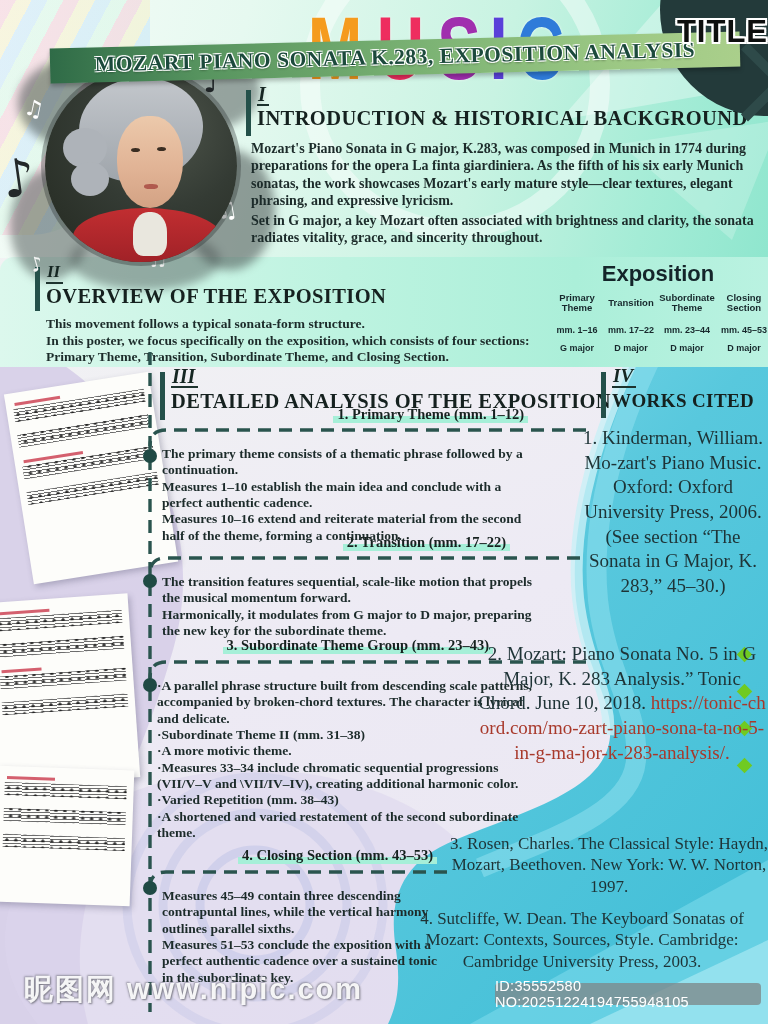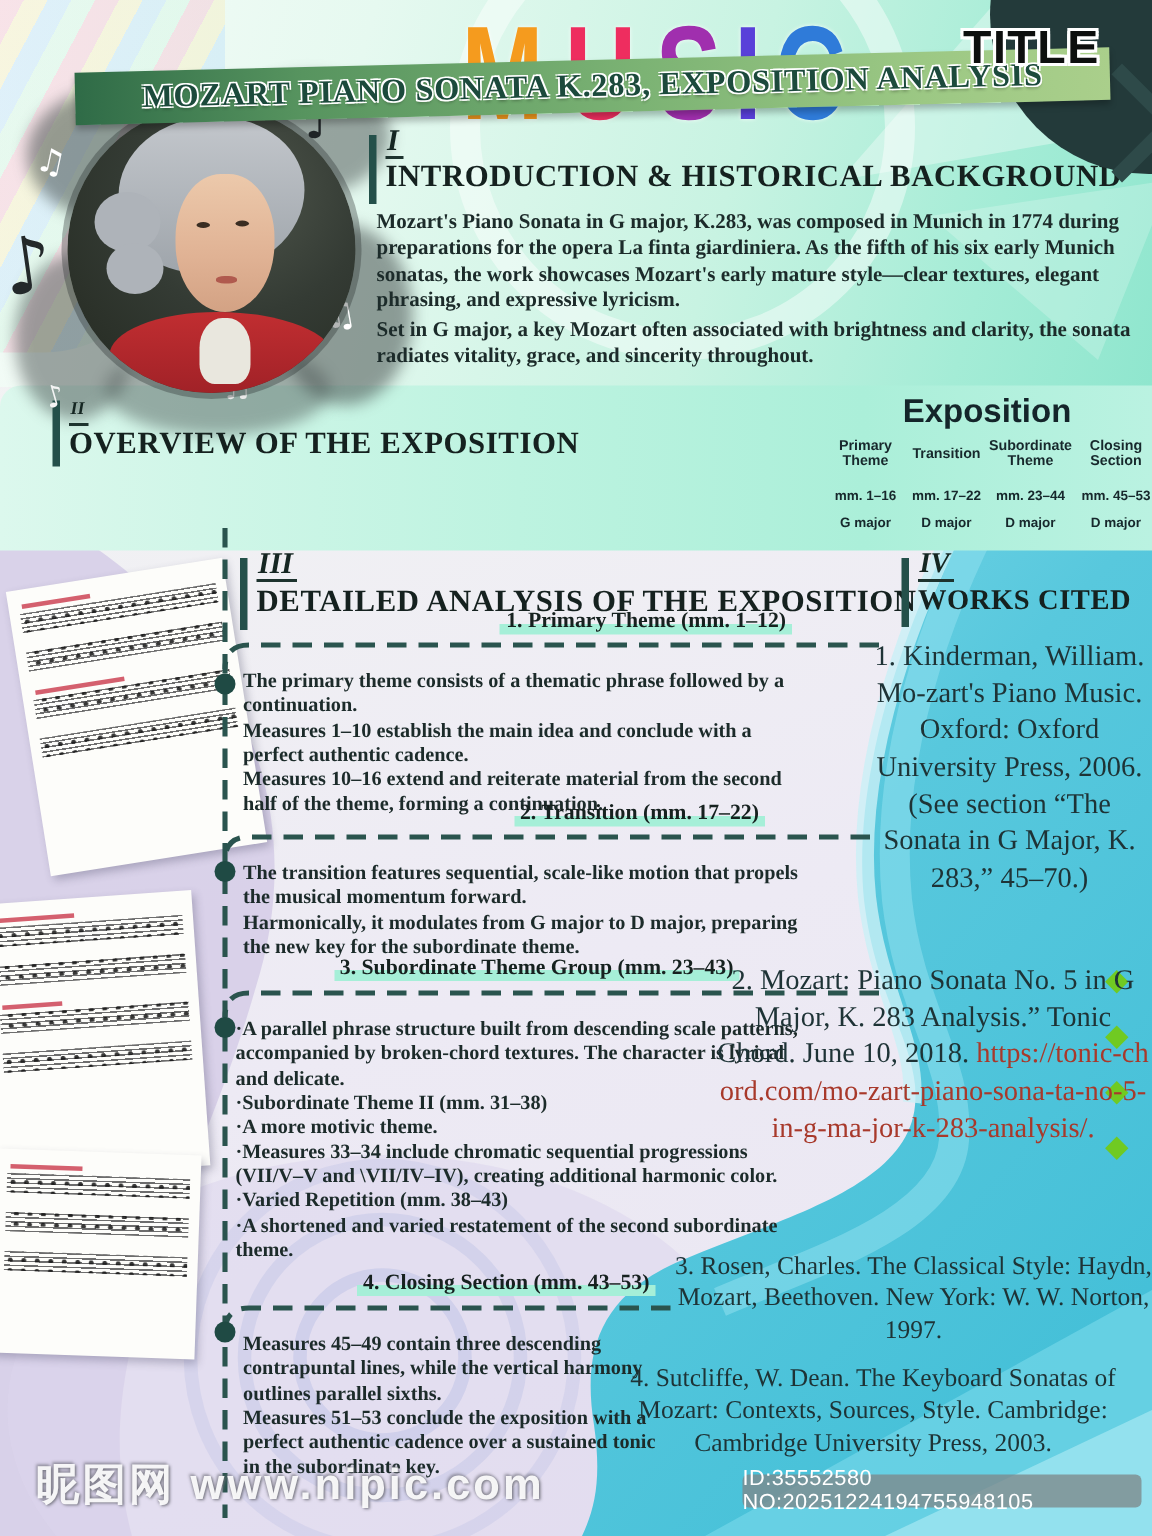--- a/index.html
+++ b/index.html
@@ -23,21 +23,21 @@
   svg.layer{left:0;top:0;width:768px;height:1024px;pointer-events:none;}
 
   
   .music-word{left:300px;top:0px;height:96px;display:flex;z-index:6;
     font-family:"Liberation Sans","DejaVu Sans",sans-serif;font-weight:bold;font-size:84px;line-height:92px;letter-spacing:0;}
   .music-word span{display:inline-block;transform:scale(.78,1.06);transform-origin:top center;
     text-shadow:0 0 3px rgba(255,255,255,.8);}
   .dark-circle{left:660px;top:-96px;width:212px;height:212px;border-radius:50%;background:#233a3a;z-index:5;}
   .dark-circle::after{content:"";position:absolute;left:60px;top:150px;width:46px;height:46px;
     border-right:10px solid #2e4a49;border-bottom:10px solid #2e4a49;transform:rotate(-45deg);}
-  .title-badge{left:642px;top:14px;width:126px;text-align:left;z-index:7;
+  .title-badge{left:642px;top:14px;width:126px;text-align:right;z-index:7;
     font-family:"Liberation Sans","DejaVu Sans",sans-serif;font-weight:900;font-size:31px;letter-spacing:1px;color:#0d0f0e;
     text-shadow:-2px -2px 0 #fff,2px -2px 0 #fff,-2px 2px 0 #fff,2px 2px 0 #fff,0 -2px 0 #fff,0 2px 0 #fff,-2px 0 0 #fff,2px 0 0 #fff;}
   .ribbon{left:50px;top:40px;width:690px;height:35px;z-index:6;transform:rotate(-1.4deg);
     background:linear-gradient(90deg,#2f6b47 0%,#57945f 22%,#7cb374 55%,#9cc884 82%,#aacf8b 100%);
     box-shadow:0 3px 4px rgba(0,0,0,.25);display:flex;align-items:center;justify-content:center;}
   .ribbon-text{font-weight:bold;font-size:21.5px;letter-spacing:.5px;color:#1c4a3c;white-space:nowrap;
     text-shadow:-1px -1px 0 #fff,1px -1px 0 #fff,-1px 1px 0 #fff,1px 1px 0 #fff,0 2px 2px rgba(0,0,0,.3);}
 
   
   .secbar{width:5px;background:#24504a;}
@@ -162,22 +162,24 @@
     <div class="cravat"></div>
   </div>
 
   <div class="abs secbar" style="left:246px;top:90px;height:46px"></div>
   <div class="abs" style="left:257px;top:84px"><span class="numeral">I</span></div>
   <div class="abs heading" style="left:257px;top:107px">INTRODUCTION &amp; HISTORICAL BACKGROUND</div>
   <div class="abs bodytext" style="left:251px;top:140px;width:508px">Mozart's Piano Sonata in G major, K.283, was composed in Munich in 1774 during preparations for the opera La finta giardiniera. As the fifth of his six early Munich sonatas, the work showcases Mozart's early mature style—clear textures, elegant phrasing, and expressive lyricism.</div>
   <div class="abs bodytext" style="left:251px;top:212px;width:508px">Set in G major, a key Mozart often associated with brightness and clarity, the sonata radiates vitality, grace, and sincerity throughout.</div>
 
   <div class="abs secbar" style="left:35px;top:267px;height:44px"></div>
-  <div class="abs" style="left:46px;top:262px"><span class="numeral" style="font-size:12px">II</span></div>
+  <div class="abs" style="left:46px;top:262px"><span class="numeral" style="font-size:17px">II</span></div>
   <div class="abs heading" style="left:46px;top:285px">OVERVIEW OF THE EXPOSITION</div>
+  <div class="abs smallbody" style="left:46px;top:316px;width:505px">This movement follows a typical sonata-form structure.</div>
+  <div class="abs smallbody" style="left:46px;top:333px;width:505px">In this poster, we focus specifically on the exposition, which consists of four sections: Primary Theme, Transition, Subordinate Theme, and Closing Section.</div>
 
   <div class="abs expo-title" style="left:552px;top:261px;width:212px">Exposition</div>
   <div class="abs expo-grid" style="left:550px;top:290px">
     <div class="h">Primary Theme</div>
     <div class="h">Transition</div>
     <div class="h">Subordinate Theme</div>
     <div class="h">Closing Section</div>
     <div class="m">mm. 1–16</div>
     <div class="m">mm. 17–22</div>
     <div class="m">mm. 23–44</div>
@@ -257,21 +259,21 @@
   <div class="abs sublabel" style="left:150px;top:847px;width:287px;z-index:5"><span>4. Closing Section (mm. 43–53)</span></div>
   <div class="abs smallbody" style="left:162px;top:888px;width:276px;z-index:5">
     <p>Measures 45–49 contain three descending contrapuntal lines, while the vertical harmony outlines parallel sixths.</p>
     <p>Measures 51–53 conclude the exposition with a perfect authentic cadence over a sustained tonic in the subordinate key.</p>
   </div>
 
   <div class="abs secbar" style="left:601px;top:372px;height:46px;z-index:5"></div>
   <div class="abs" style="left:612px;top:366px;z-index:5"><span class="numeral" style="font-size:19px">IV</span></div>
   <div class="abs heading" style="left:612px;top:390px;font-size:19px;z-index:5">WORKS CITED</div>
 
-  <div class="abs cite" style="left:582px;top:426px;width:182px;z-index:5">1. Kinderman, William. Mo-zart's Piano Music. Oxford: Oxford University Press, 2006. (See section “The Sonata in G Major, K. 283,” 45–70.)</div>
+  <div class="abs cite" style="left:582px;top:426px;width:182px;z-index:5">1. Kinderman, William. Mo-zart's Piano Music. Oxford: Oxford University Press, 2006. (See section “The Sonata in G Major, K. 283,” 45–30.)</div>
   <div class="abs cite" style="left:478px;top:642px;width:288px;z-index:5">
     <span>2. Mozart: Piano Sonata No. 5 in G Major, K. 283 Analysis.” Tonic Chord. June 10, 2018.</span>
     <span class="url">https://tonic-chord.com/mo-zart-piano-sona-ta-no-5-in-g-ma-jor-k-283-analysis/.</span>
   </div>
   <div class="abs cite smaller" style="left:450px;top:833px;width:318px;z-index:5">3. Rosen, Charles. The Classical Style: Haydn, Mozart, Beethoven. New York: W. W. Norton, 1997.</div>
   <div class="abs cite smaller" style="left:398px;top:908px;width:368px;z-index:5">4. Sutcliffe, W. Dean. The Keyboard Sonatas of Mozart: Contexts, Sources, Style. Cambridge: Cambridge University Press, 2003.</div>
 
   <div class="abs diamond" style="left:739px;top:649px"></div>
   <div class="abs diamond" style="left:739px;top:686px"></div>
   <div class="abs diamond" style="left:739px;top:723px"></div>

